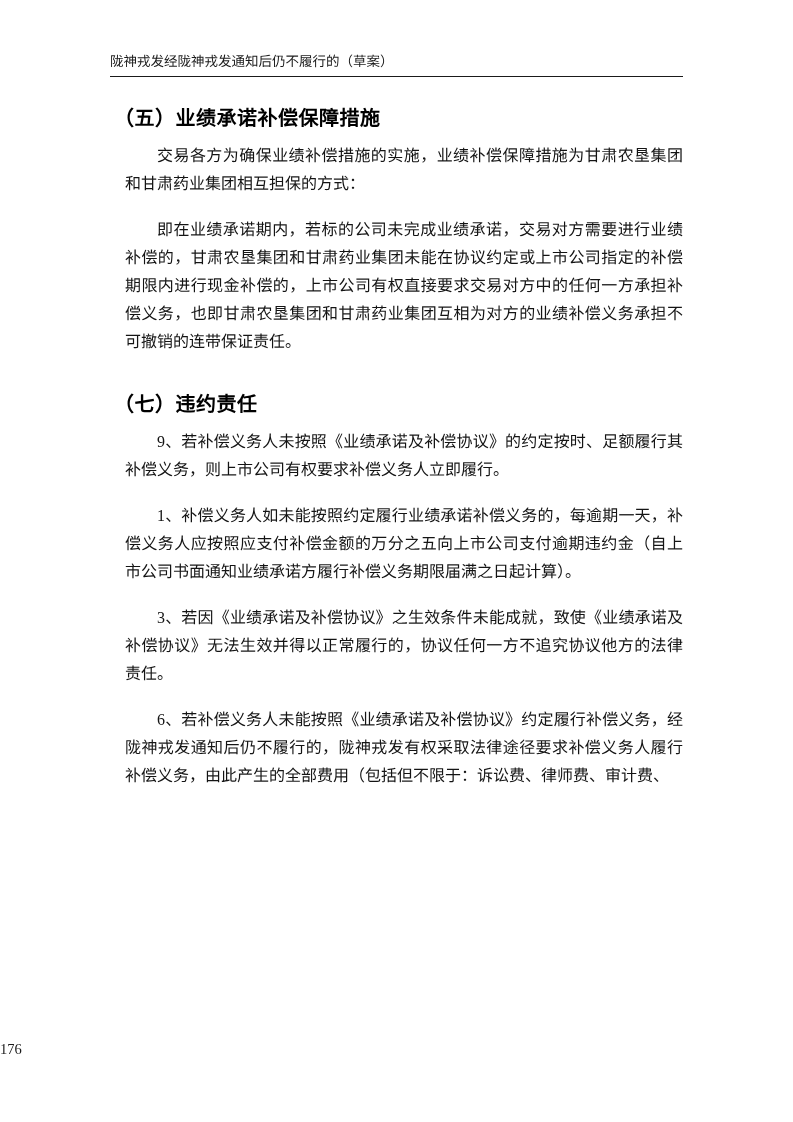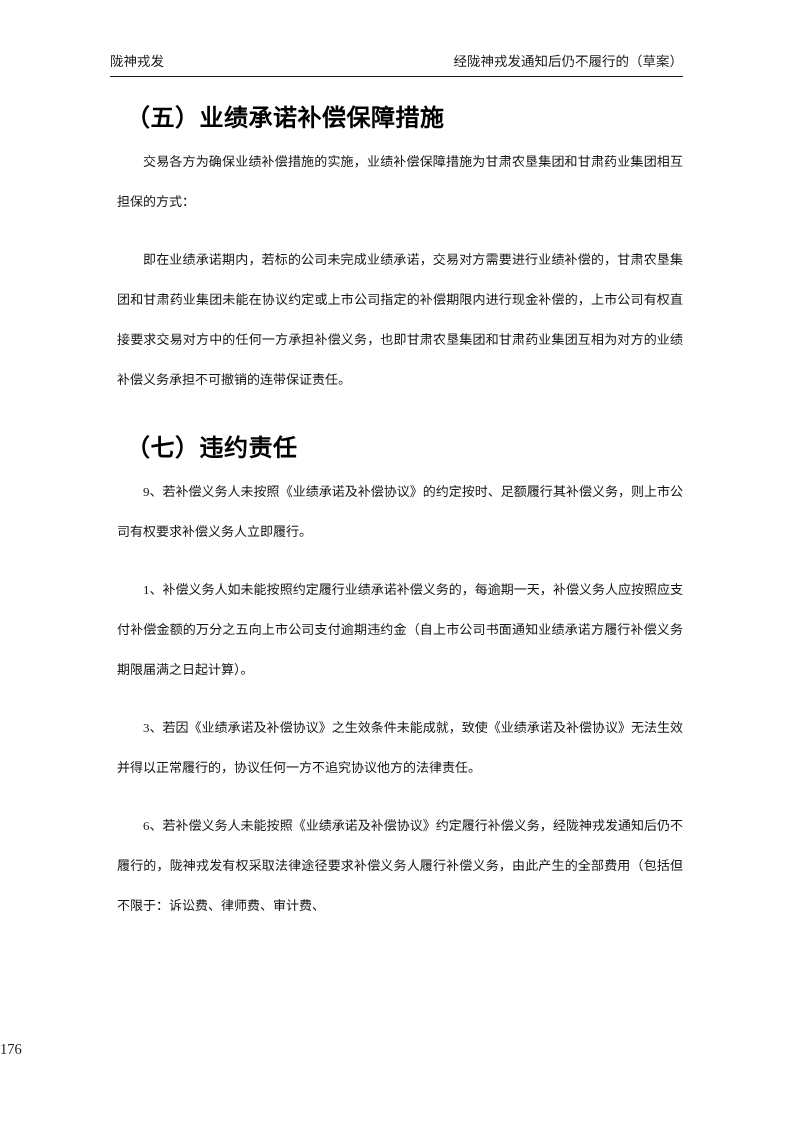--- a/index.html
+++ b/index.html
@@ -21,53 +21,52 @@
   }
   
   .doc-header {
     position: absolute;
     top: 0;
     left: 110px;
     right: 110px;
     padding-top: 53px;
     padding-bottom: 6px;
     display: flex;
-    justify-content: space-between;
     align-items: baseline;
     border-bottom: 1.5px solid #1a1a1a;
     font-size: 13.5px;
     line-height: 17px;
     color: #1a1a1a;
   }
   
   .doc-content {
     position: absolute;
     top: 77px;
     left: 110px;
     right: 110px;
   }
   .section-heading {
     font-family: "Liberation Sans", "DejaVu Sans", sans-serif;
     font-weight: 700;
-    font-size: 24px;
+    font-size: 20px;
     line-height: 24px;
     color: #000000;
-    margin: 36px 0 12px 16px;
+    margin: 36px 0 12px 4px;
     letter-spacing: 0.5px;
   }
   .section:first-child .section-heading {
     margin-top: 29px;
   }
   .para {
-    font-size: 13px;
-    line-height: 40px;
+    font-size: 16px;
+    line-height: 28px;
     text-align: justify;
     text-justify: inter-ideograph;
     text-indent: 2em;
-    margin: 0 0 18px 7px;
+    margin: 0 0 18px 15px;
     color: #141414;
   }
   .para:last-child {
     margin-bottom: 0;
   }
   
   .doc-footer {
     position: absolute;
     left: 0;
     right: 0;

